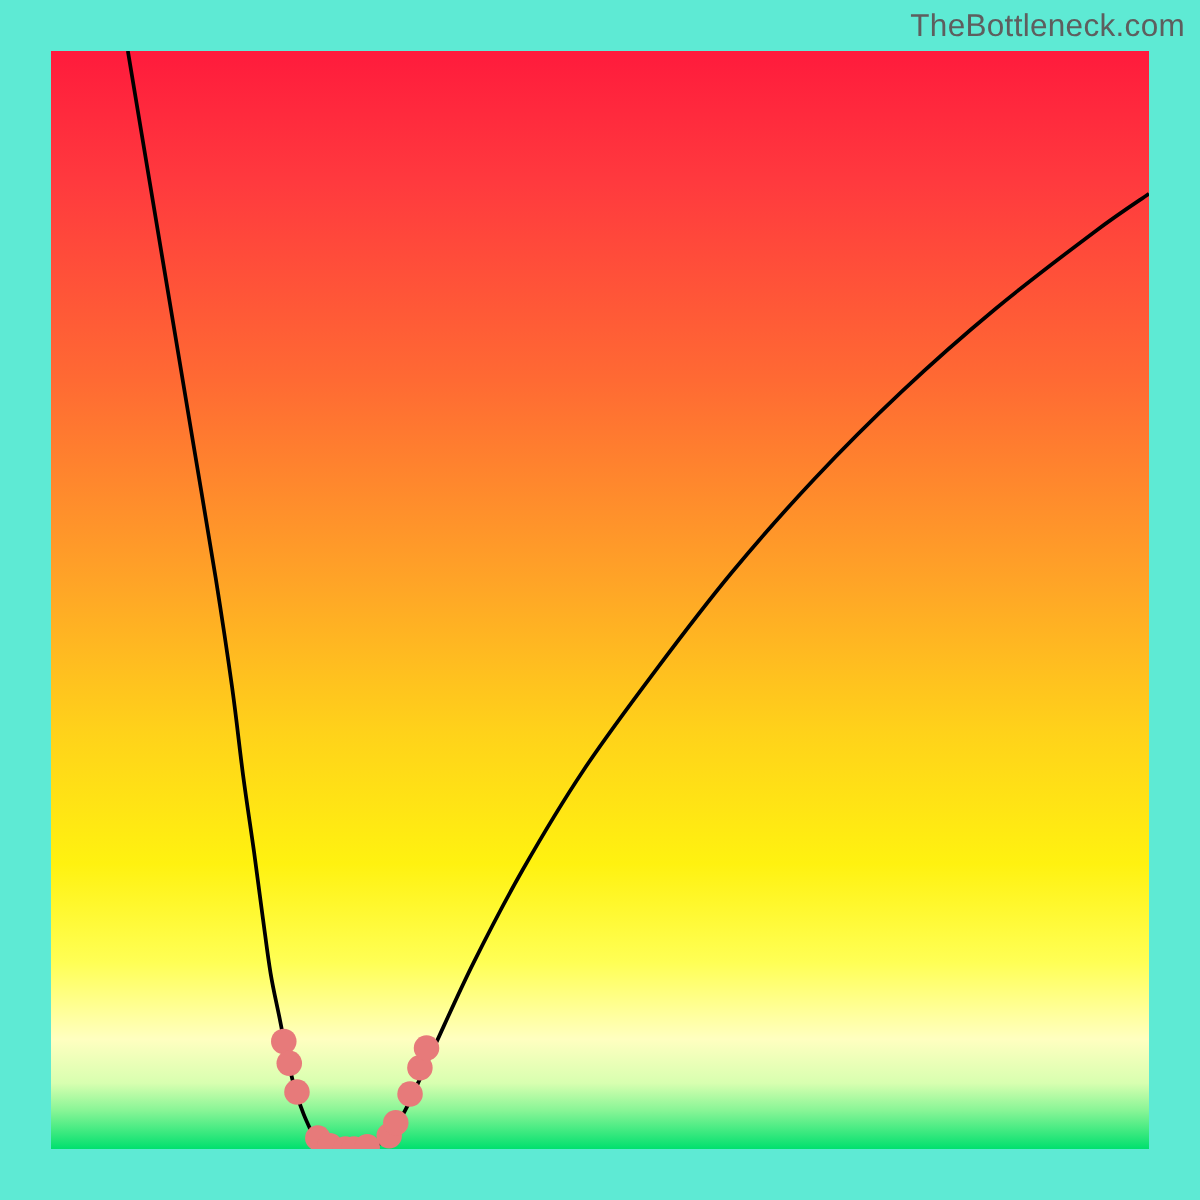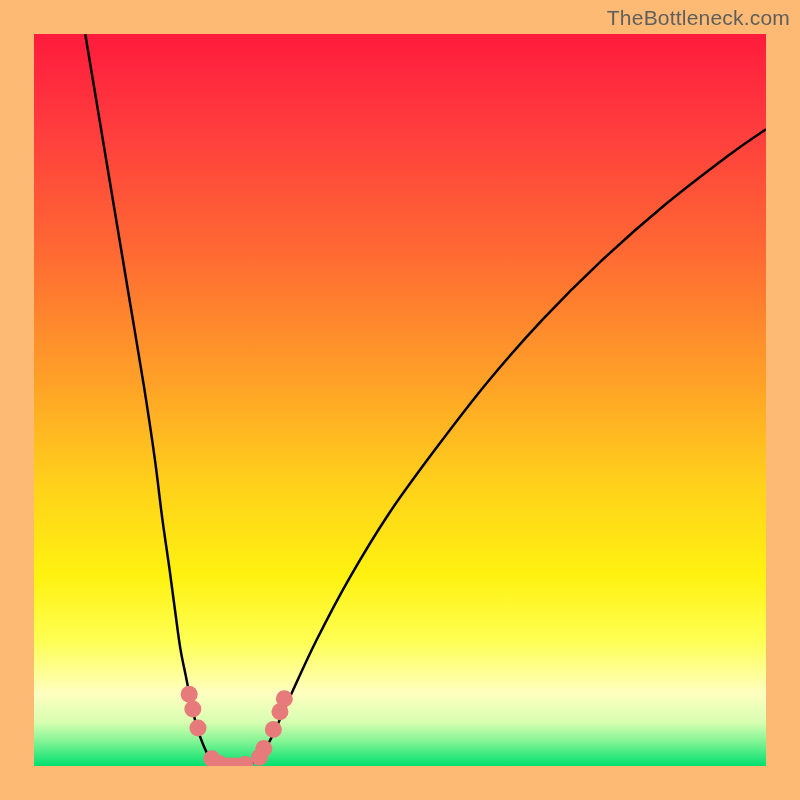--- a/index.html
+++ b/index.html
@@ -10,21 +10,21 @@
     background: #000000;
     overflow: hidden;
     font-family: Arial, Helvetica, sans-serif;
   }
   .frame {
     position: absolute;
     left: 0;
     top: 0;
     width: 800px;
     height: 800px;
-    background: #fdba74;
+    background: #5eead4;
   }
   .plot {
     position: absolute;
     left: 34px;
     top: 34px;
     width: 732px;
     height: 732px;
     overflow: hidden;
   }
   .attribution {

